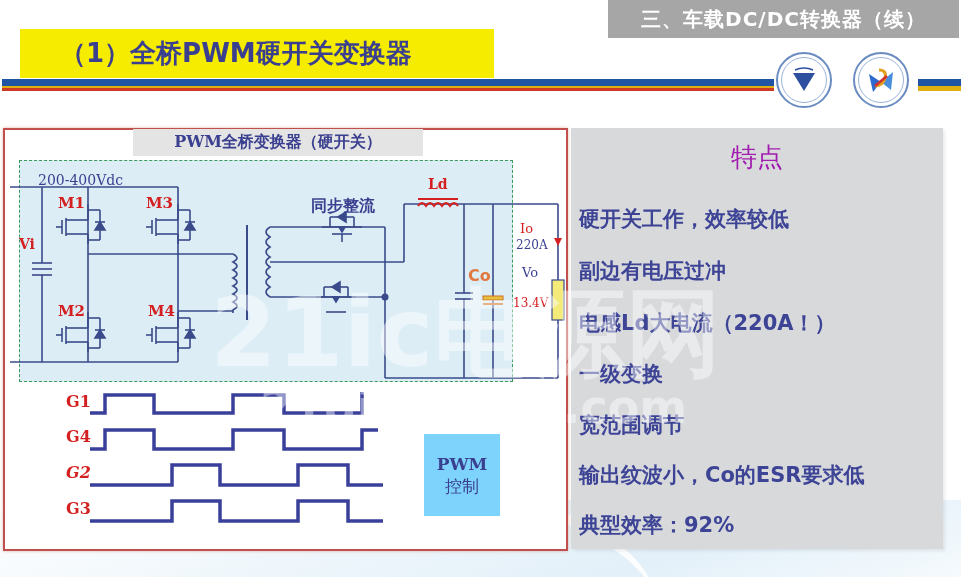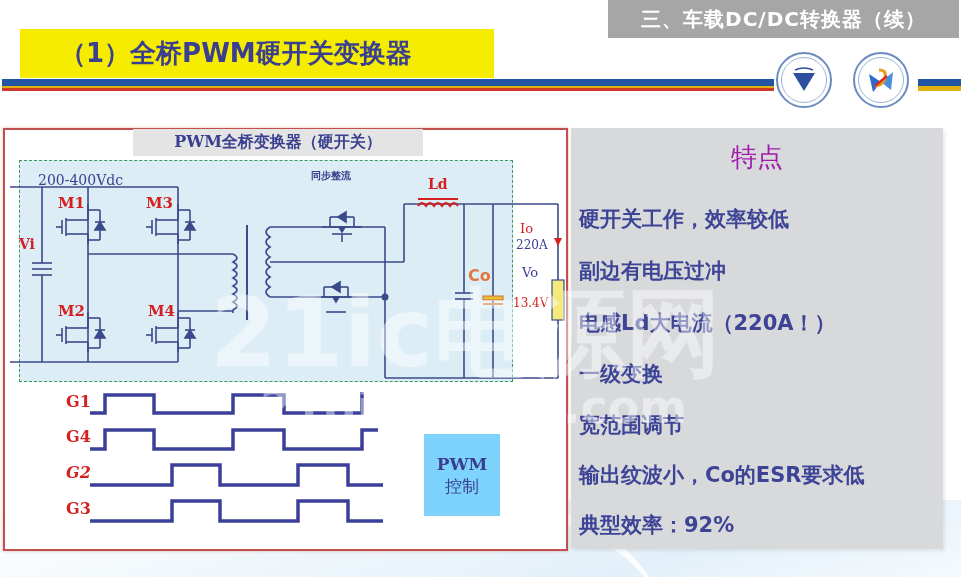--- a/index.html
+++ b/index.html
@@ -264,21 +264,21 @@
     <polyline points="90,521 172,521 172,501 220,501 220,521 298,521 298,501 348,501 348,521 383,521"></polyline>
   </g>
 </svg>
 
 <div class="lbl lbl-blue" style="left:38px; top:172px; font-size:14px; font-weight:normal;">200-400Vdc</div>
 <div class="lbl lbl-red" style="left:19px; top:236px; font-size:14px;">Vi</div>
 <div class="lbl lbl-red" style="left:58px; top:194px; font-size:15px;">M1</div>
 <div class="lbl lbl-red" style="left:146px; top:194px; font-size:15px;">M3</div>
 <div class="lbl lbl-red" style="left:58px; top:302px; font-size:15px;text-align:right;">M2</div>
 <div class="lbl lbl-red" style="left:148px; top:302px; font-size:15px;">M4</div>
-<div class="lbl lbl-blue" style="left:311px; top:169px; font-size:10px; font-family:'DejaVu Sans',sans-serif;">同步整流</div>
+<div class="lbl lbl-blue" style="left:311px; top:196px; font-size:16px; font-family:'DejaVu Sans',sans-serif;">同步整流</div>
 <div class="lbl lbl-red" style="left:428px; top:176px; font-size:14px;">Ld</div>
 <div class="lbl" style="left:468px; top:266px; font-size:16px; color:#e07840; font-family:'DejaVu Sans',sans-serif;">Co</div>
 <div class="lbl lbl-red" style="left:520px; top:221px; font-size:13px; font-weight:normal;">Io</div>
 <div class="lbl lbl-blue" style="left:516px; top:238px; font-size:12px; font-weight:normal;">220A</div>
 <div class="lbl lbl-blue" style="left:522px; top:265px; font-size:13px; font-weight:normal;">Vo</div>
 <div class="lbl lbl-red" style="left:513px; top:296px; font-size:12px; font-weight:normal;">13.4V</div>
 
 <div class="lbl lbl-red" style="left:66px; top:392px; font-size:16px;">G1</div>
 <div class="lbl lbl-red" style="left:66px; top:427px; font-size:16px;">G4</div>
 <div class="lbl lbl-red" style="left:66px; top:463px; font-size:16px;font-style:italic;">G2</div>

